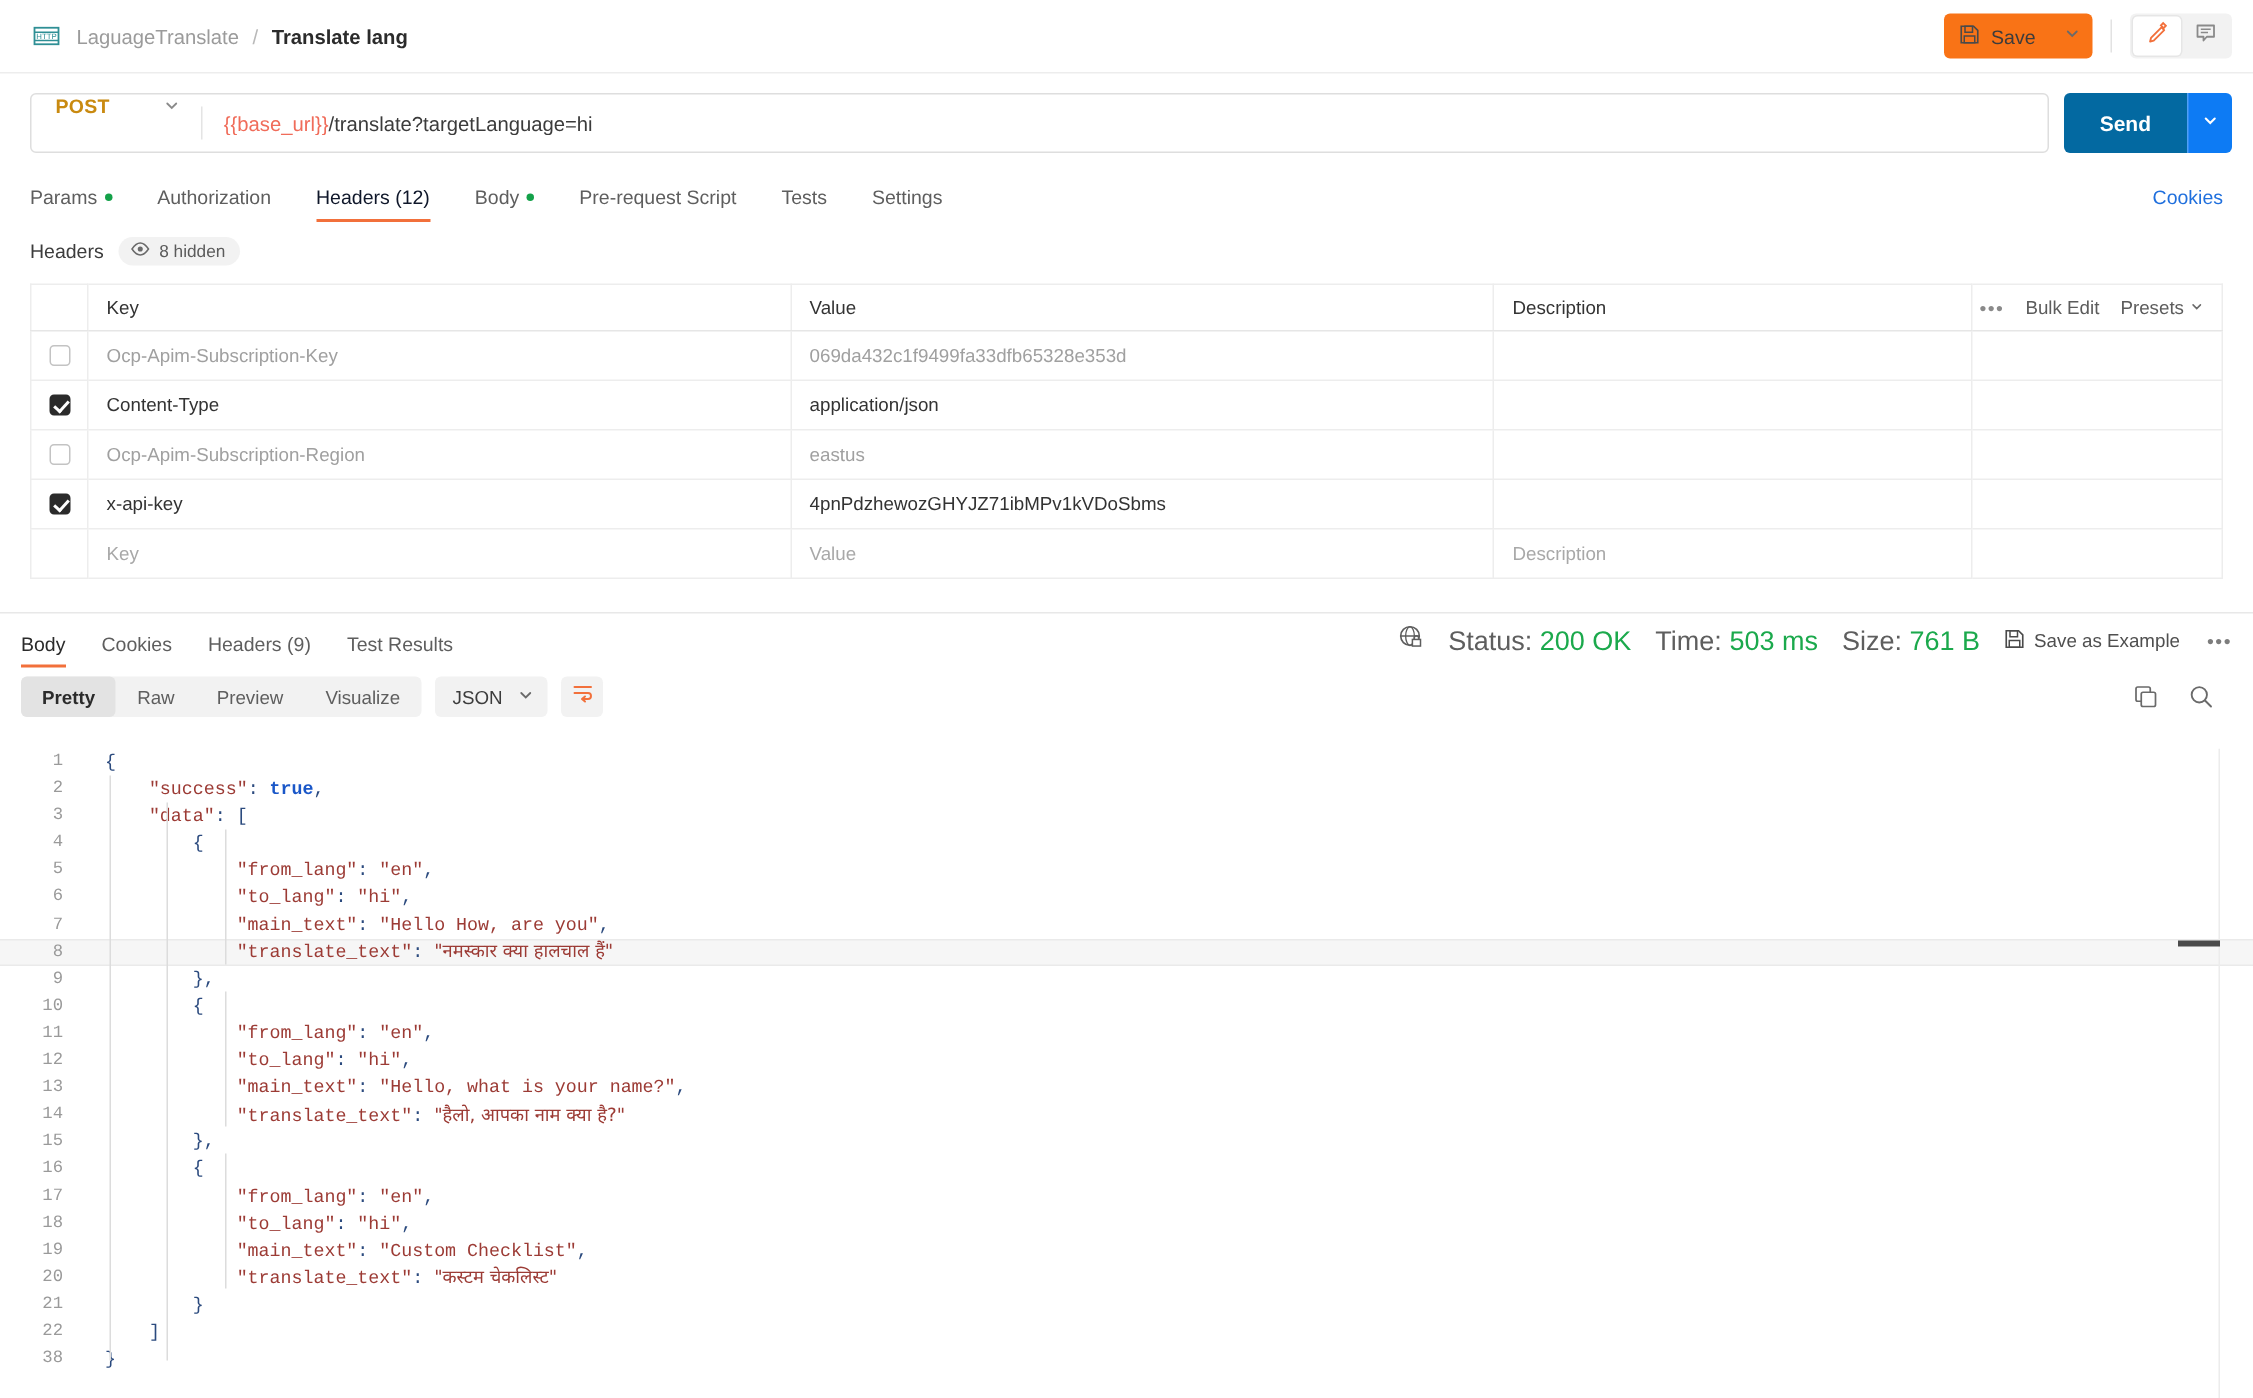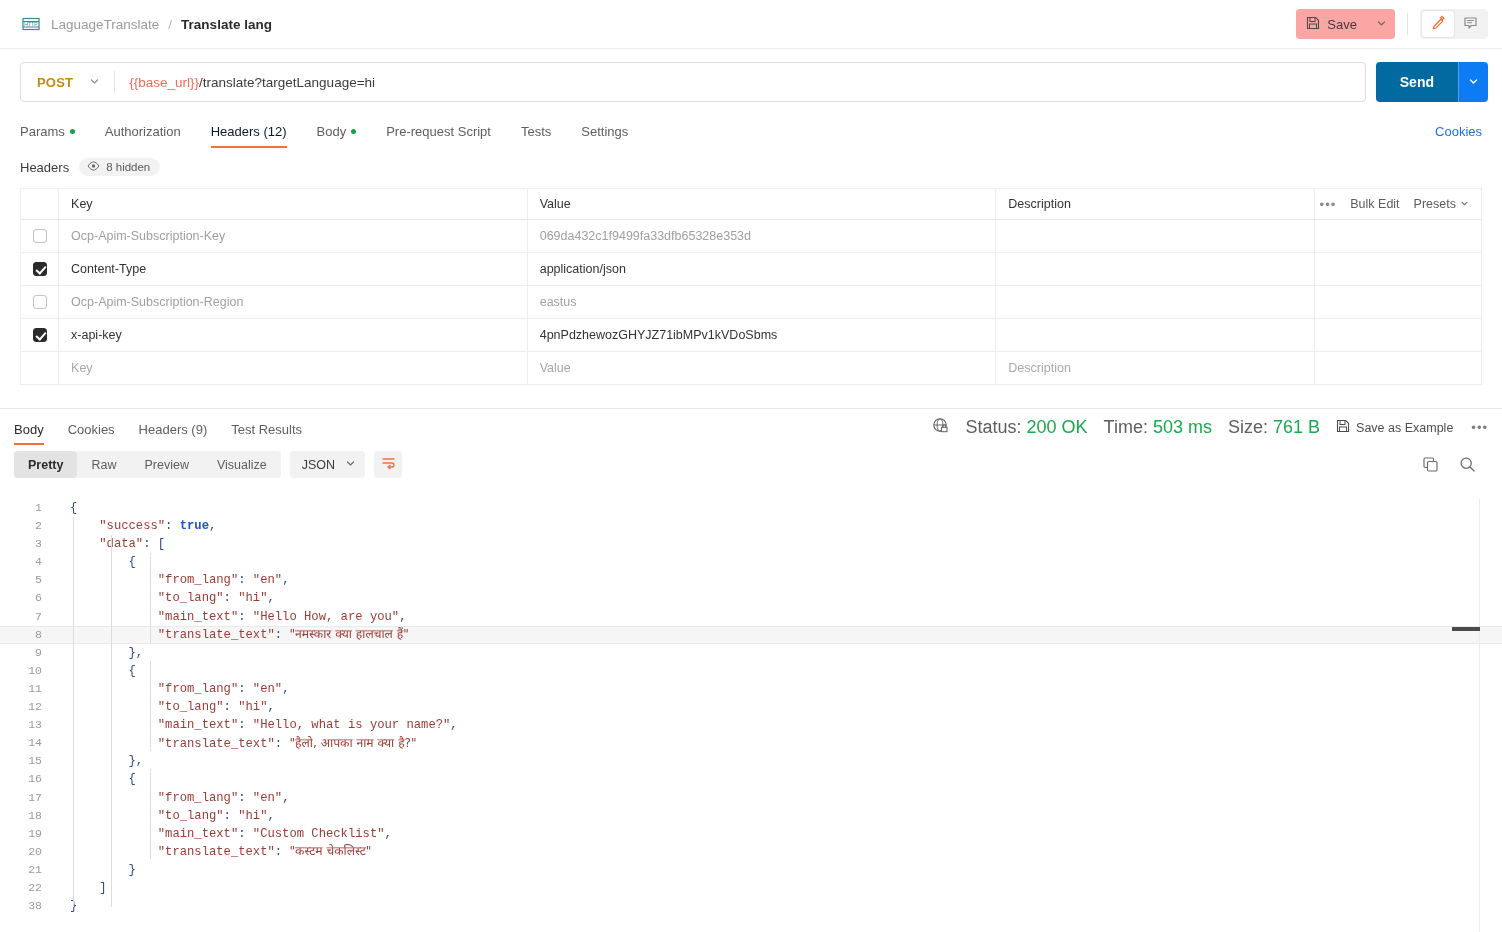--- a/index.html
+++ b/index.html
@@ -19,37 +19,37 @@
     padding: 0 14px 0 20px; border-bottom: 1px solid #ededed;
     position: relative;
   }
   .bc { display: flex; align-items: center; gap: 9px; }
   .http-icon { width: 22px; height: 22px; display:block; }
   .bc-coll { font-size: 13.5px; color: #9b9b9b; }
   .bc-sep { font-size: 13.5px; color: #b9b9b9; }
   .bc-name { font-size: 13.5px; color: #2b2b2b; font-weight: bold; }
 
   .topbar-right { margin-left: auto; display: flex; align-items: center; }
-  .save-group { display:flex; align-items:center; background:#fca5a5; border-radius:4px; height:30px; }
+  .save-group { display:flex; align-items:center; background:#f97316; border-radius:4px; height:30px; }
   .save-btn { display:flex; align-items:center; gap:7px; padding: 0 11px 0 10px; height:30px;
               font-size:13px; color:#3c3c3c; border-radius:4px 0 0 4px; cursor:pointer; }
   .save-caret { width:27px; height:30px; display:flex; align-items:center; justify-content:center;
                 border-radius:0 4px 4px 0; cursor:pointer; }
   .vdiv { width:1px; height:22px; background:#e2e2e2; margin: 0 12px; }
   .togglegroup { display:flex; background:#f2f2f2; border-radius:4px; height:30px; align-items:center; padding:2px; }
   .tgl { width:32px; height:26px; display:flex; align-items:center; justify-content:center; border-radius:3px; cursor:pointer; }
   .tgl.active { background:#ffffff; box-shadow: 0 0 0 1px #e6e6e6; }
 
   
   .urlrow { display:flex; align-items:center; padding: 13px 14px 13px 20px; gap: 10px; }
   .urlbox {
     flex: 1; height: 40px; border:1px solid #dedede; border-radius:4px;
     display:flex; align-items:center; background:#fff;
   }
-  .method { display:flex; align-items:center; padding: 0 14px 0 16px; gap: 16px; height:100%; cursor:pointer; }
+  .method { display:flex; align-items:flex-start; padding: 0 14px 0 16px; gap: 36px; height:100%; cursor:pointer; }
   .method-label { font-size: 13px; font-weight: bold; color: #c98a10; letter-spacing:.2px; }
   .method-sep { width:1px; height:22px; background:#e4e4e4; }
   .urlinput { flex:1; padding: 0 14px; font-size:13.5px; color:#3b3b3b; white-space:nowrap; overflow:hidden; }
   .var { color: #f06c5a; }
   .sendgroup { display:flex; align-items:center; height:40px; border-radius:4px; overflow:hidden; }
   .send-btn { background:#0369a1; color:#fff; font-size:14px; font-weight:bold; height:40px;
               display:flex; align-items:center; padding: 0 24px; cursor:pointer; }
   .send-caret { background:#0d7bf4; width:30px; height:40px; display:flex; align-items:center;
                 justify-content:center; cursor:pointer; border-left:1px solid rgba(255,255,255,.28); }
 

